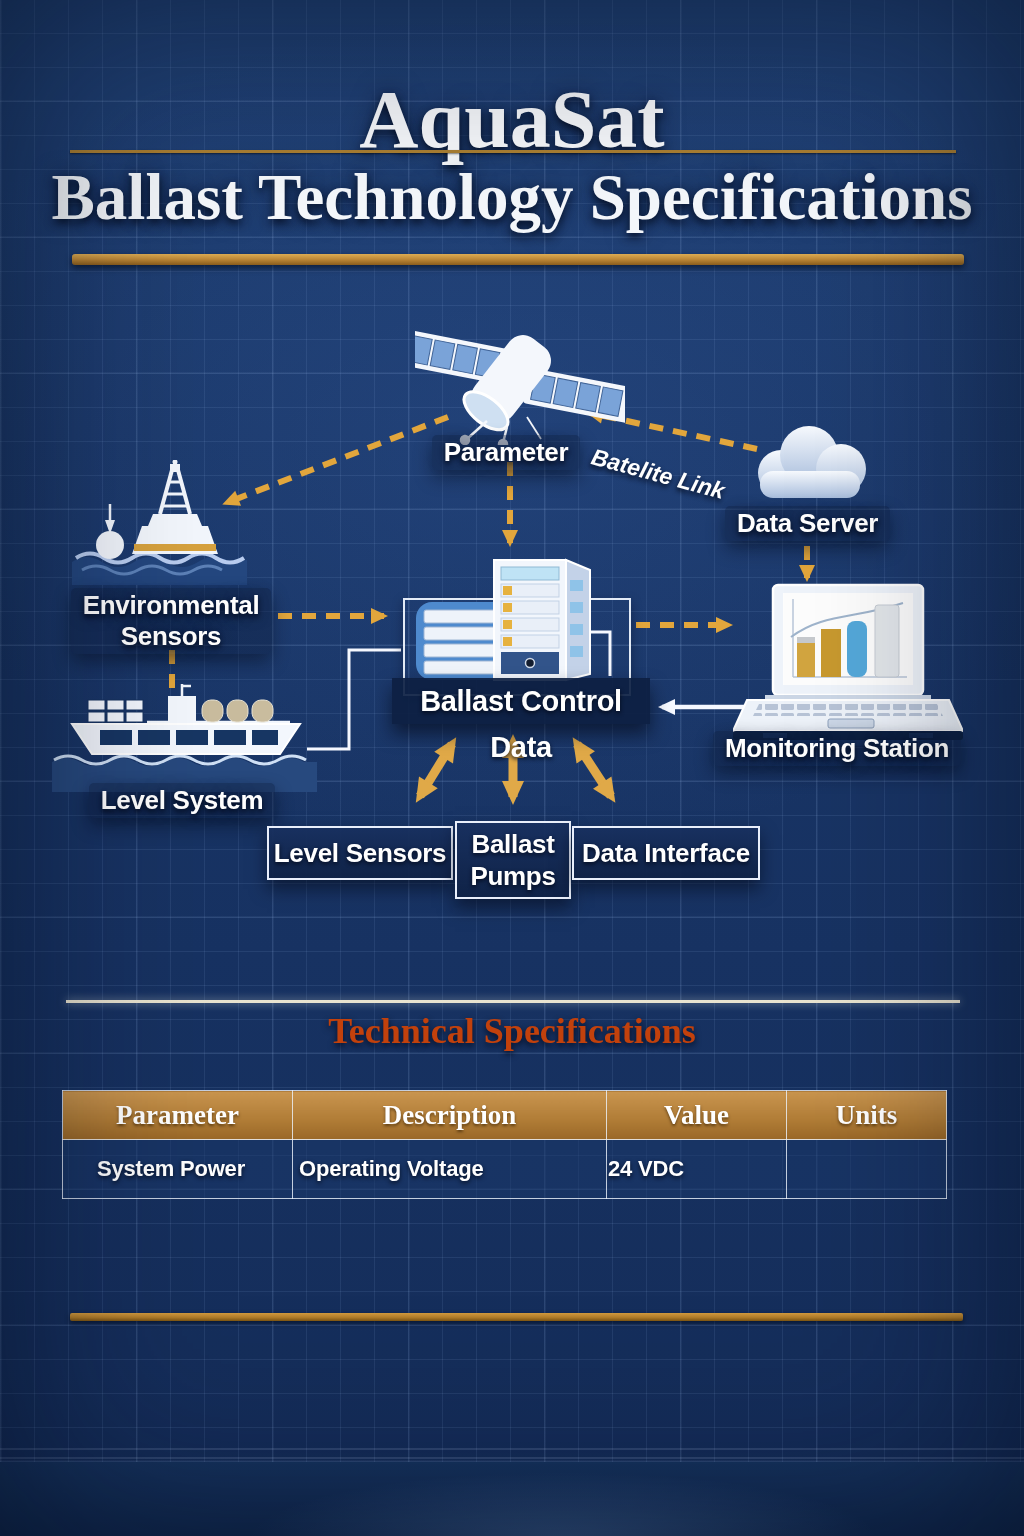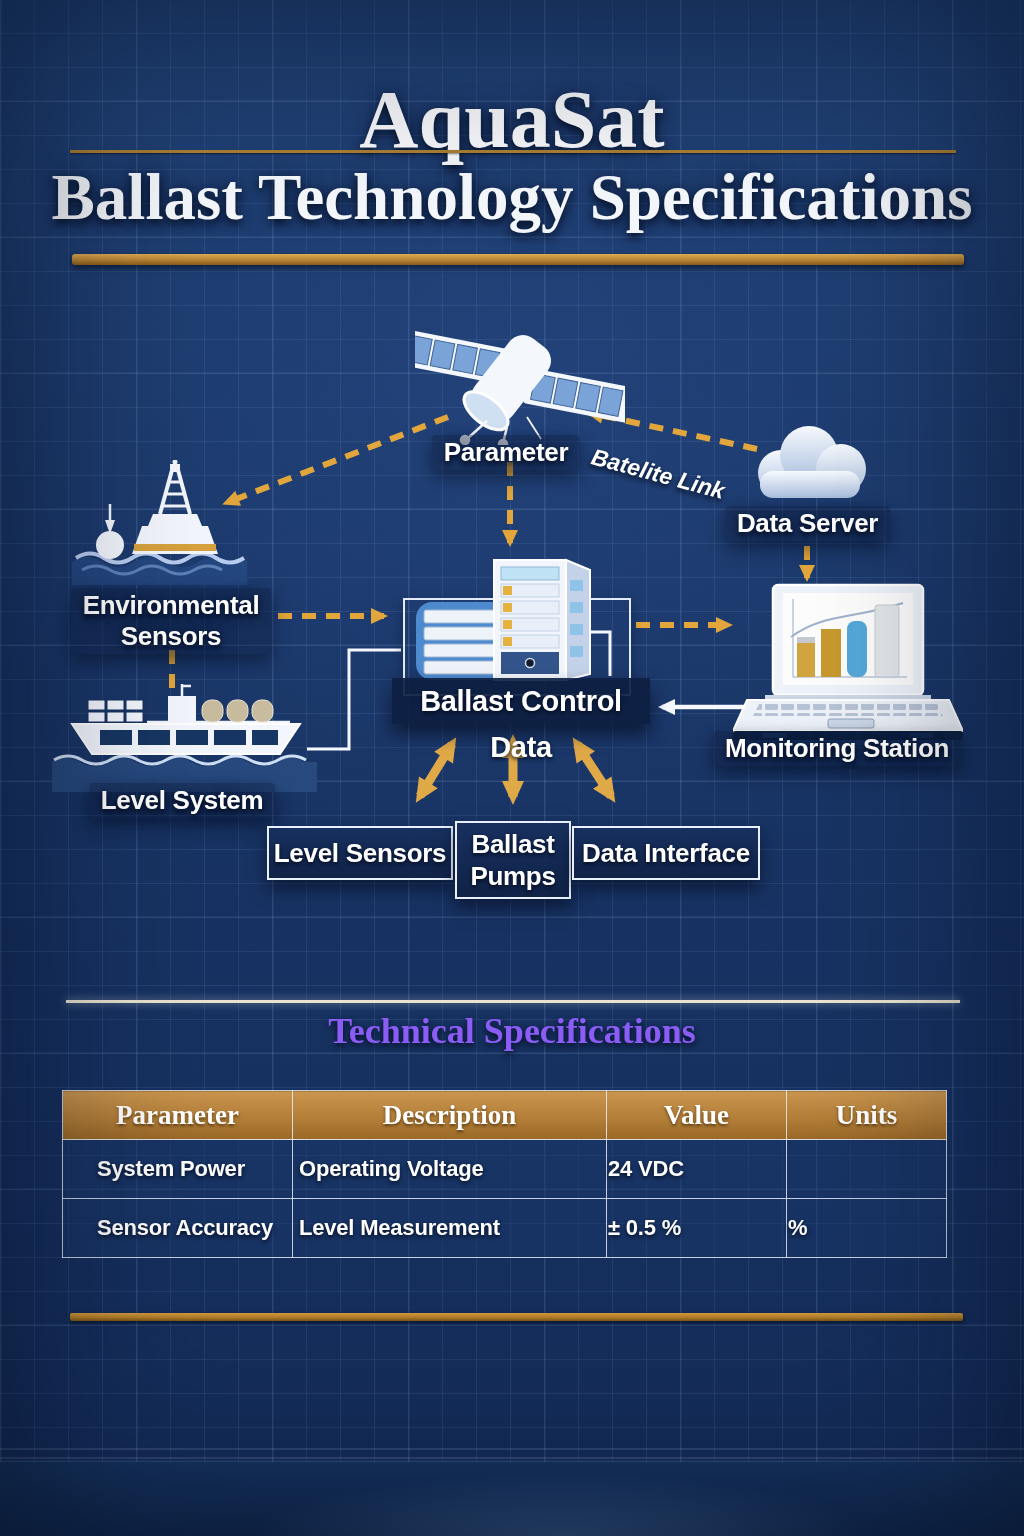--- a/index.html
+++ b/index.html
@@ -47,21 +47,21 @@
   .node-box{background:linear-gradient(180deg, rgba(24,48,95,0.95), rgba(15,34,70,0.95));
     border:2px solid #e9effb;box-shadow:0 9px 16px rgba(3,9,24,0.55);
     color:#fff;font-weight:700;font-size:26px;letter-spacing:-0.3px;text-align:center;
     display:flex;flex-direction:column;justify-content:center;
     text-shadow:0 2px 4px rgba(3,9,24,0.9);}
 
   
   .cream-line{left:66px;top:1000px;width:894px;height:3px;background:#e9e3cf;
     box-shadow:0 0 8px rgba(250,245,225,0.55);}
   .specs-title{left:0;top:1010px;width:1024px;text-align:center;
-    font-family:"Liberation Serif",serif;font-weight:700;font-size:36px;color:#8b5cf6;
+    font-family:"Liberation Serif",serif;font-weight:700;font-size:36px;color:#c2410c;
     text-shadow:0 3px 6px rgba(3,10,28,0.9);}
   table.specs{position:absolute;left:62px;top:1090px;width:884px;border-collapse:collapse;
     table-layout:fixed;}
   table.specs td,table.specs th{border:1.6px solid rgba(236,241,250,0.82);}
   table.specs th{height:46px;font-family:"Liberation Serif",serif;font-weight:700;font-size:27px;
     color:#fff;text-align:center;background:linear-gradient(180deg,#c9954f 0%,#b07c36 60%,#9a6827 100%);
     text-shadow:0 2px 3px rgba(60,35,5,0.7);}
   table.specs td{height:56px;background:rgba(26,55,105,0.5);color:#fff;font-weight:700;
     font-size:22px;letter-spacing:-0.2px;text-shadow:0 2px 4px rgba(3,9,24,0.85);}
   td.c-param{padding-left:34px;}
@@ -314,26 +314,20 @@
     <th>Description</th>
     <th>Value</th>
     <th>Units</th>
   </tr>
   <tr>
     <td class="c-param">System Power</td>
     <td class="c-desc">Operating Voltage</td>
     <td class="c-val">24 VDC</td>
     <td class="c-units"></td>
   </tr>
-  <tr>
-    <td class="c-param">Sensor Accuracy</td>
-    <td class="c-desc">Level Measurement</td>
-    <td class="c-val">± 0.5 %</td>
-    <td class="c-units">%</td>
-  </tr>
 </tbody>
   </table>
 
 <div class="abs bottom-gold"></div>
 <div class="abs wall-line" style="top:1448px"></div>
 <div class="abs wall-line" style="top:1457px"></div>
 <div class="abs floor"></div>
 <div class="vignette"></div>
 
 </body></html>

